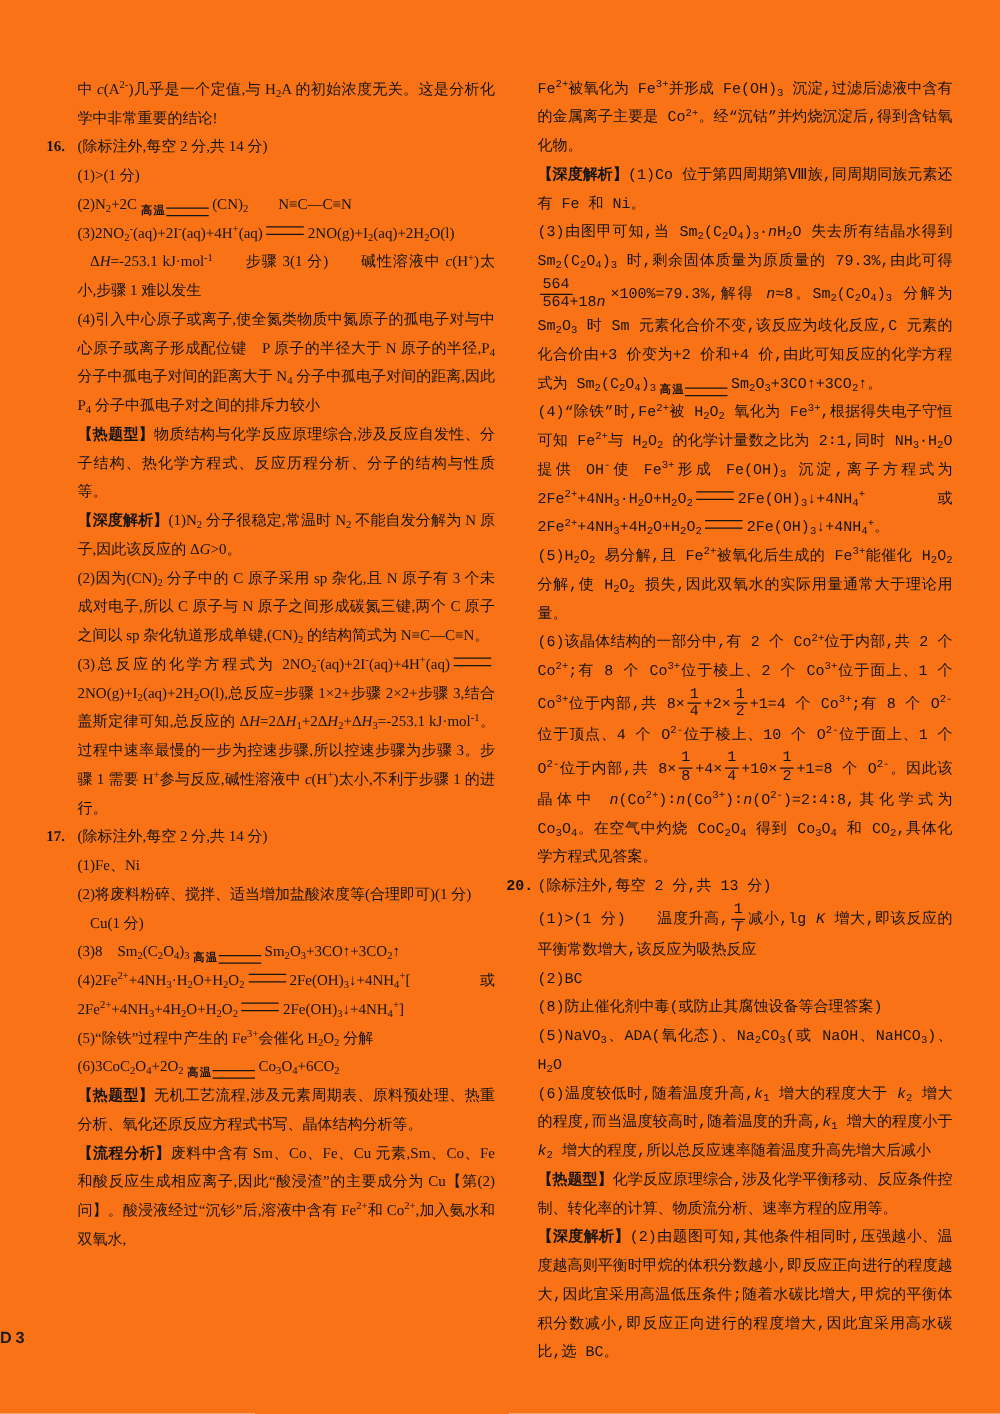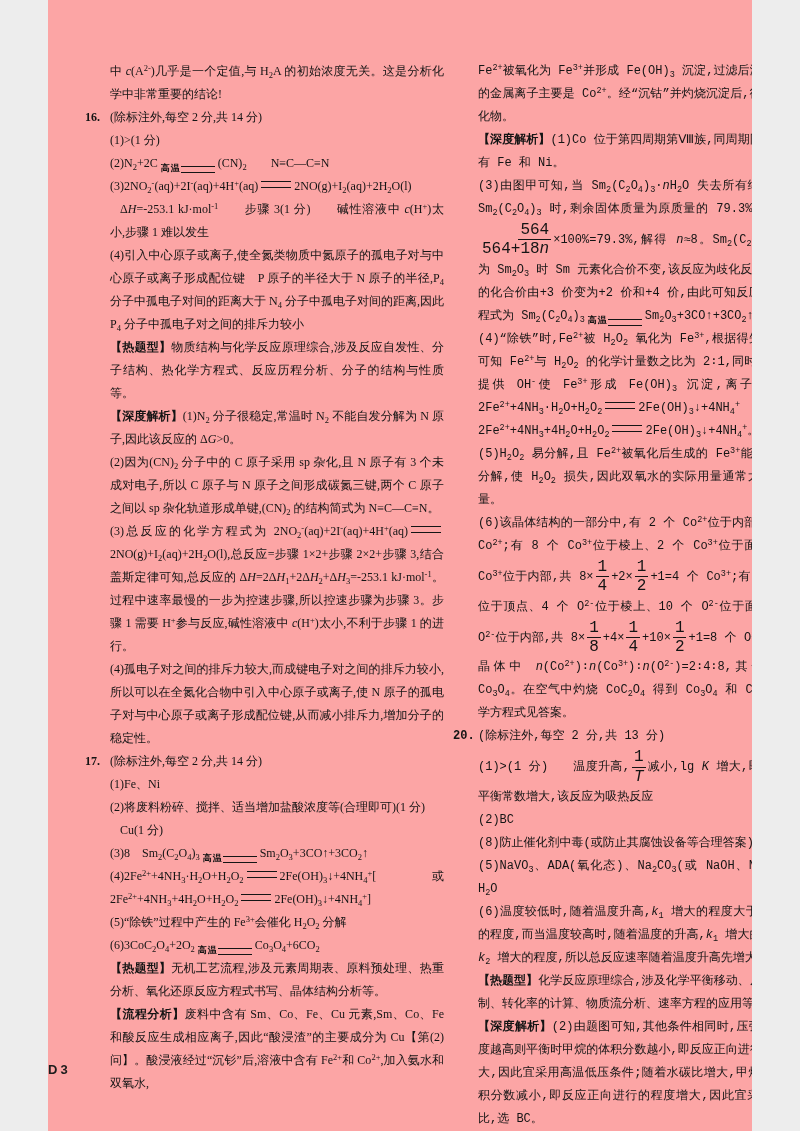--- a/index.html
+++ b/index.html
@@ -1,17 +1,17 @@
 <!DOCTYPE html>
 <html><head>
 <meta charset="utf-8">
 <style>
   html,body{margin:0;padding:0;background:#ededed;}
   .sheet{
-    position:relative;width:704px;height:1131px;margin:0 auto;background:#fca5a5;
+    position:relative;width:800px;height:1131px;margin:0 auto;background:#f97316;
     overflow:hidden;color:#141414;
     font-family:"Liberation Serif","DejaVu Serif",serif;
   }
   .col{position:absolute;top:60px;font-size:12px;line-height:23px;text-align:justify;}
   #colL{left:62px;width:334px;}
   #colR{left:430px;width:332px;font-family:Liberation Mono, monospace;}
   .para{position:relative;}
   .para.indent{text-indent:10px;}
   .qnum{position:absolute;left:-25px;top:0;font-weight:bold;}
   b{font-weight:bold;}
@@ -19,21 +19,21 @@
   sub,sup{font-size:8.5px;line-height:0;}
   sup{vertical-align:4.5px;}
   sub{vertical-align:-2.5px;}
   
   .eq{display:inline-block;width:30px;height:7px;border-top:1.3px solid #141414;border-bottom:1.3px solid #141414;box-sizing:border-box;vertical-align:2px;margin:0 3px;}
   
   .cnd{display:inline-flex;flex-direction:row;align-items:center;vertical-align:-4px;margin:0 3px;line-height:1;}
   .ct{font-size:9px;font-weight:bold;letter-spacing:1px;margin-bottom:2px;}
   .cnd .eq{margin:0;width:34px;}
   
-  .fr{display:inline-flex;flex-direction:column;align-items:flex-end;vertical-align:middle;line-height:1.15;margin:0 2px;font-size:16px;}
+  .fr{display:inline-flex;flex-direction:column;align-items:flex-start;vertical-align:middle;line-height:1.15;margin:0 2px;font-size:12px;}
   .fr .n{border-bottom:1px solid #141414;padding:0 2px;}
   .fr .d{padding:0 2px;}
   .footer{position:absolute;left:0;right:0;top:1062px;
     font-family:"Liberation Sans","DejaVu Sans",sans-serif;
     font-size:13px;font-weight:bold;letter-spacing:3px;color:#1c1c1c;}
 </style>
 </head>
 <body>
 
 <div class="sheet">
@@ -45,21 +45,20 @@
             <span class="ct">高温</span>
             <span class="eq"></span>
           </span>(CN)<sub>2</sub>　　N≡C—C≡N</span></div>
       <div class="para"><span class="ptxt">(3)2NO<sub>2</sub><sup>-</sup>(aq)+2I<sup>-</sup>(aq)+4H<sup>+</sup>(aq)<span class="eq"></span>2NO(g)+I<sub>2</sub>(aq)+2H<sub>2</sub>O(l)</span></div>
       <div class="para indent"><span class="ptxt">Δ<i>H</i>=-253.1 kJ·mol<sup>-1</sup>　　步骤 3(1 分)　　碱性溶液中 <i>c</i>(H<sup>+</sup>)太小,步骤 1 难以发生</span></div>
       <div class="para"><span class="ptxt">(4)引入中心原子或离子,使全氮类物质中氮原子的孤电子对与中心原子或离子形成配位键　P 原子的半径大于 N 原子的半径,P<sub>4</sub> 分子中孤电子对间的距离大于 N<sub>4</sub> 分子中孤电子对间的距离,因此 P<sub>4</sub> 分子中孤电子对之间的排斥力较小</span></div>
       <div class="para"><span class="ptxt"><b>【热题型】</b>物质结构与化学反应原理综合,涉及反应自发性、分子结构、热化学方程式、反应历程分析、分子的结构与性质等。</span></div>
       <div class="para"><span class="ptxt"><b>【深度解析】</b>(1)N<sub>2</sub> 分子很稳定,常温时 N<sub>2</sub> 不能自发分解为 N 原子,因此该反应的 Δ<i>G</i>&gt;0。</span></div>
       <div class="para"><span class="ptxt">(2)因为(CN)<sub>2</sub> 分子中的 C 原子采用 sp 杂化,且 N 原子有 3 个未成对电子,所以 C 原子与 N 原子之间形成碳氮三键,两个 C 原子之间以 sp 杂化轨道形成单键,(CN)<sub>2</sub> 的结构简式为 N≡C—C≡N。</span></div>
       <div class="para"><span class="ptxt">(3)总反应的化学方程式为 2NO<sub>2</sub><sup>-</sup>(aq)+2I<sup>-</sup>(aq)+4H<sup>+</sup>(aq)<span class="eq"></span>2NO(g)+I<sub>2</sub>(aq)+2H<sub>2</sub>O(l),总反应=步骤 1×2+步骤 2×2+步骤 3,结合盖斯定律可知,总反应的 Δ<i>H</i>=2Δ<i>H</i><sub>1</sub>+2Δ<i>H</i><sub>2</sub>+Δ<i>H</i><sub>3</sub>=-253.1 kJ·mol<sup>-1</sup>。过程中速率最慢的一步为控速步骤,所以控速步骤为步骤 3。步骤 1 需要 H<sup>+</sup>参与反应,碱性溶液中 <i>c</i>(H<sup>+</sup>)太小,不利于步骤 1 的进行。</span></div>
-      <div class="para"><span class="ptxt">(4)孤电子对之间的排斥力较大,而成键电子对之间的排斥力较小,所以可以在全氮化合物中引入中心原子或离子,使 N 原子的孤电子对与中心原子或离子形成配位键,从而减小排斥力,增加分子的稳定性。</span></div>
       <div class="para"><span class="qnum">17.</span><span class="ptxt">(除标注外,每空 2 分,共 14 分)</span></div>
       <div class="para"><span class="ptxt">(1)Fe、Ni</span></div>
       <div class="para"><span class="ptxt">(2)将废料粉碎、搅拌、适当增加盐酸浓度等(合理即可)(1 分)</span></div>
       <div class="para indent"><span class="ptxt">Cu(1 分)</span></div>
       <div class="para"><span class="ptxt">(3)8　Sm<sub>2</sub>(C<sub>2</sub>O<sub>4</sub>)<sub>3</sub><span class="cnd">
             <span class="ct">高温</span>
             <span class="eq"></span>
           </span>Sm<sub>2</sub>O<sub>3</sub>+3CO↑+3CO<sub>2</sub>↑</span></div>
       <div class="para"><span class="ptxt">(4)2Fe<sup>2+</sup>+4NH<sub>3</sub>·H<sub>2</sub>O+H<sub>2</sub>O<sub>2</sub><span class="eq"></span>2Fe(OH)<sub>3</sub>↓+4NH<sub>4</sub><sup>+</sup>[或 2Fe<sup>2+</sup>+4NH<sub>3</sub>+4H<sub>2</sub>O+H<sub>2</sub>O<sub>2</sub><span class="eq"></span>2Fe(OH)<sub>3</sub>↓+4NH<sub>4</sub><sup>+</sup>]</span></div>
       <div class="para"><span class="ptxt">(5)“除铁”过程中产生的 Fe<sup>3+</sup>会催化 H<sub>2</sub>O<sub>2</sub> 分解</span></div>

